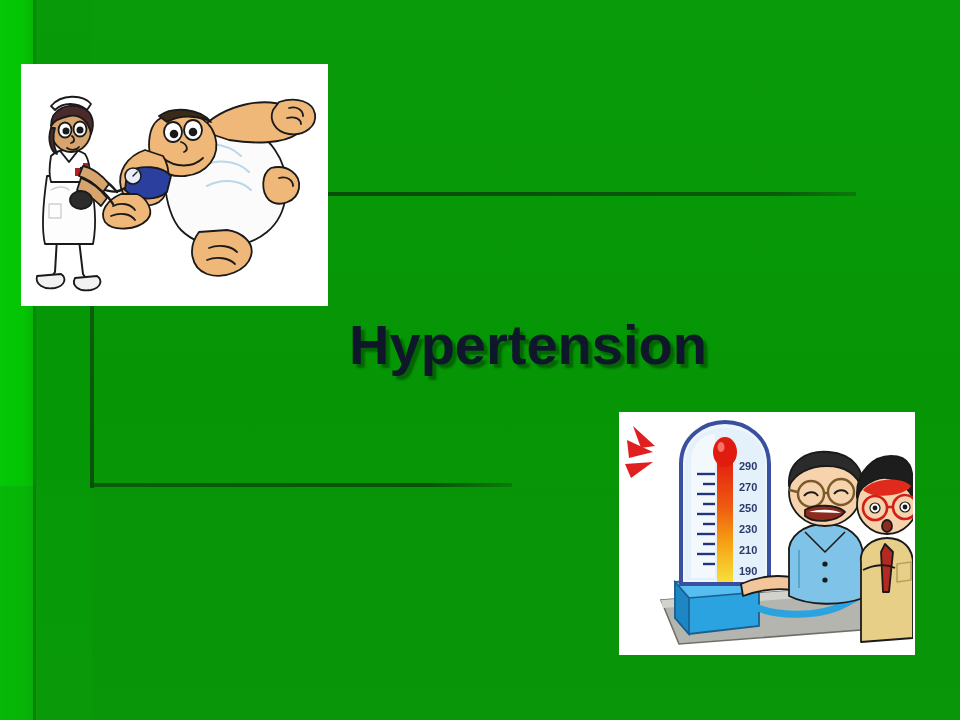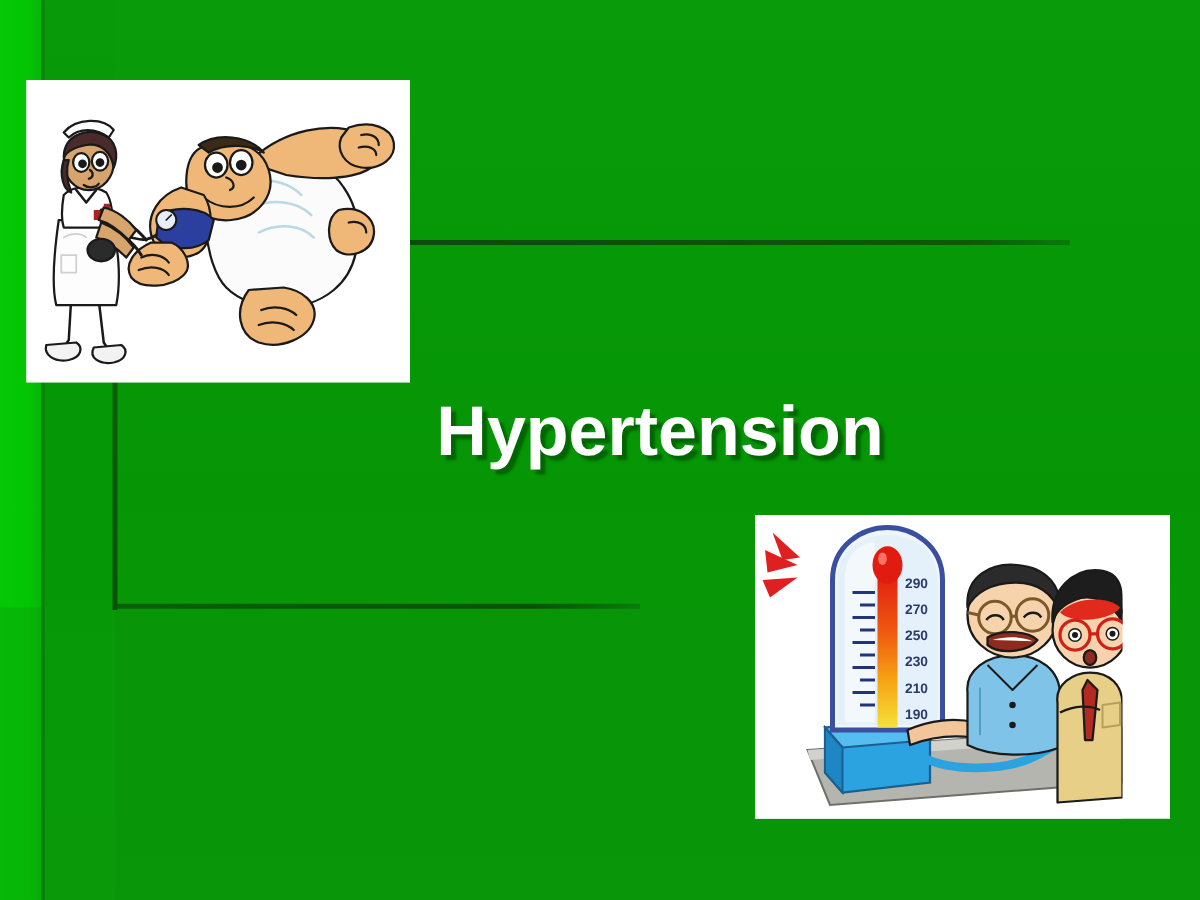--- a/index.html
+++ b/index.html
@@ -31,37 +31,37 @@
     background:linear-gradient(90deg,#084d08 0%,#0a5a0a 85%,#0a7a0a 100%);}
   .rule-h2{left:92px;top:483px;width:420px;height:4px;
     background:linear-gradient(90deg,#0a5e0a 0%,#085208 80%,#0a7c0a 100%);}
   .rule-v1{left:90px;top:306px;width:4px;height:182px;
     background:linear-gradient(180deg,#0a5e0a 0%,#085208 100%);}
   .rule-v2{left:33px;top:486px;width:3px;height:234px;background:#0a7a0a;opacity:.6;}
 
   
   .clip{position:absolute;background:#ffffff;overflow:hidden;}
   #clip-nurse{left:21px;top:64px;width:307px;height:242px;}
-  #clip-gauge{left:604px;top:412px;width:332px;height:243px;}
+  #clip-gauge{left:619px;top:412px;width:296px;height:243px;}
 
   
   #title-cn{
     position:absolute;left:330px;top:172px;width:400px;
     text-align:center;
     font-family:"DejaVu Sans","Liberation Sans",sans-serif;
     font-size:62px;font-weight:700;line-height:1.0;
     color:#FAF3C8;letter-spacing:.06em;
     text-shadow:3px 3px 0 rgba(0,50,0,.45);
     white-space:nowrap;
   }
   #title-en{
     position:absolute;left:348px;top:316px;width:360px;
     text-align:center;
     font-size:56px;font-weight:700;line-height:1.05;
-    color:#ffffff;
+    color:#0f172a;
     text-shadow:4px 4px 2px rgba(0,60,0,.55);
     word-break:break-all;
   }
 </style>
 </head>
 <body>
 
 <div id="slide">
 
   <div class="bg-base"></div>

